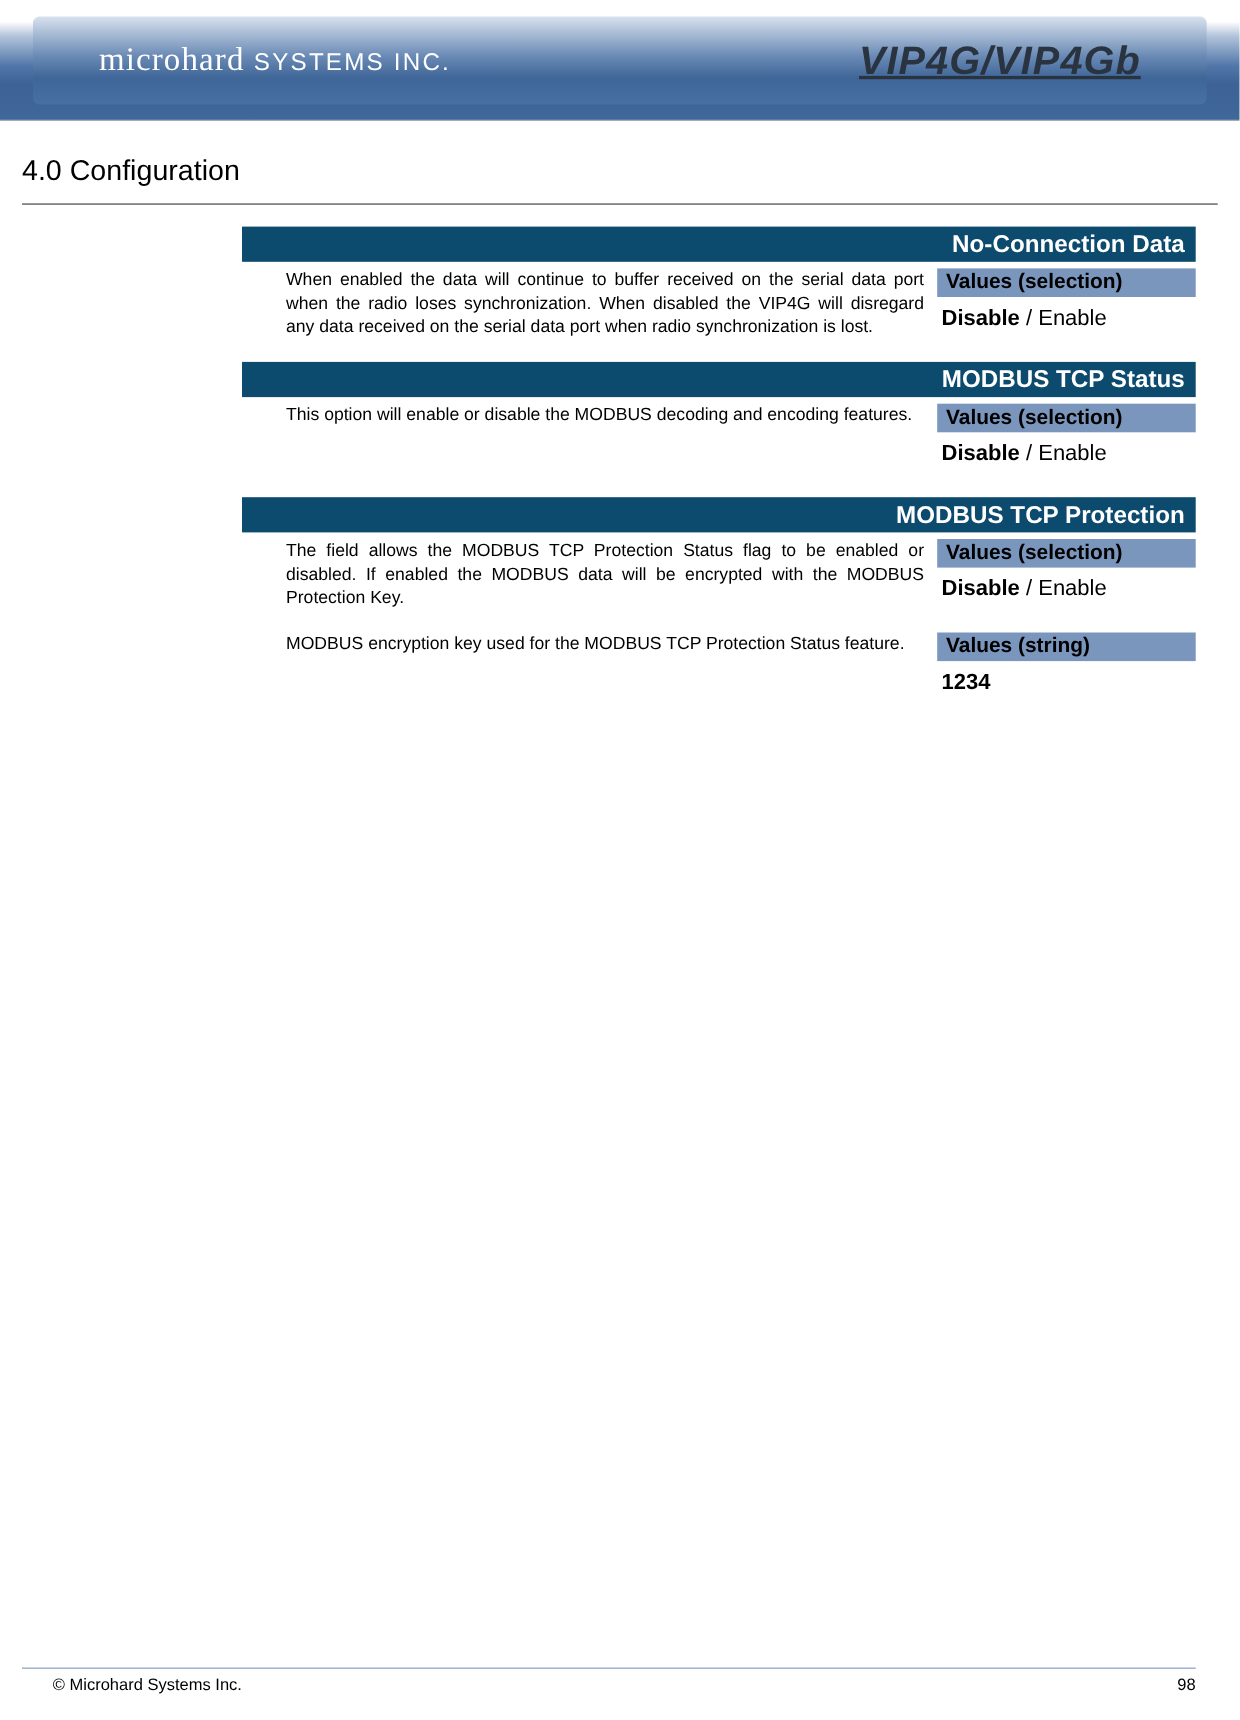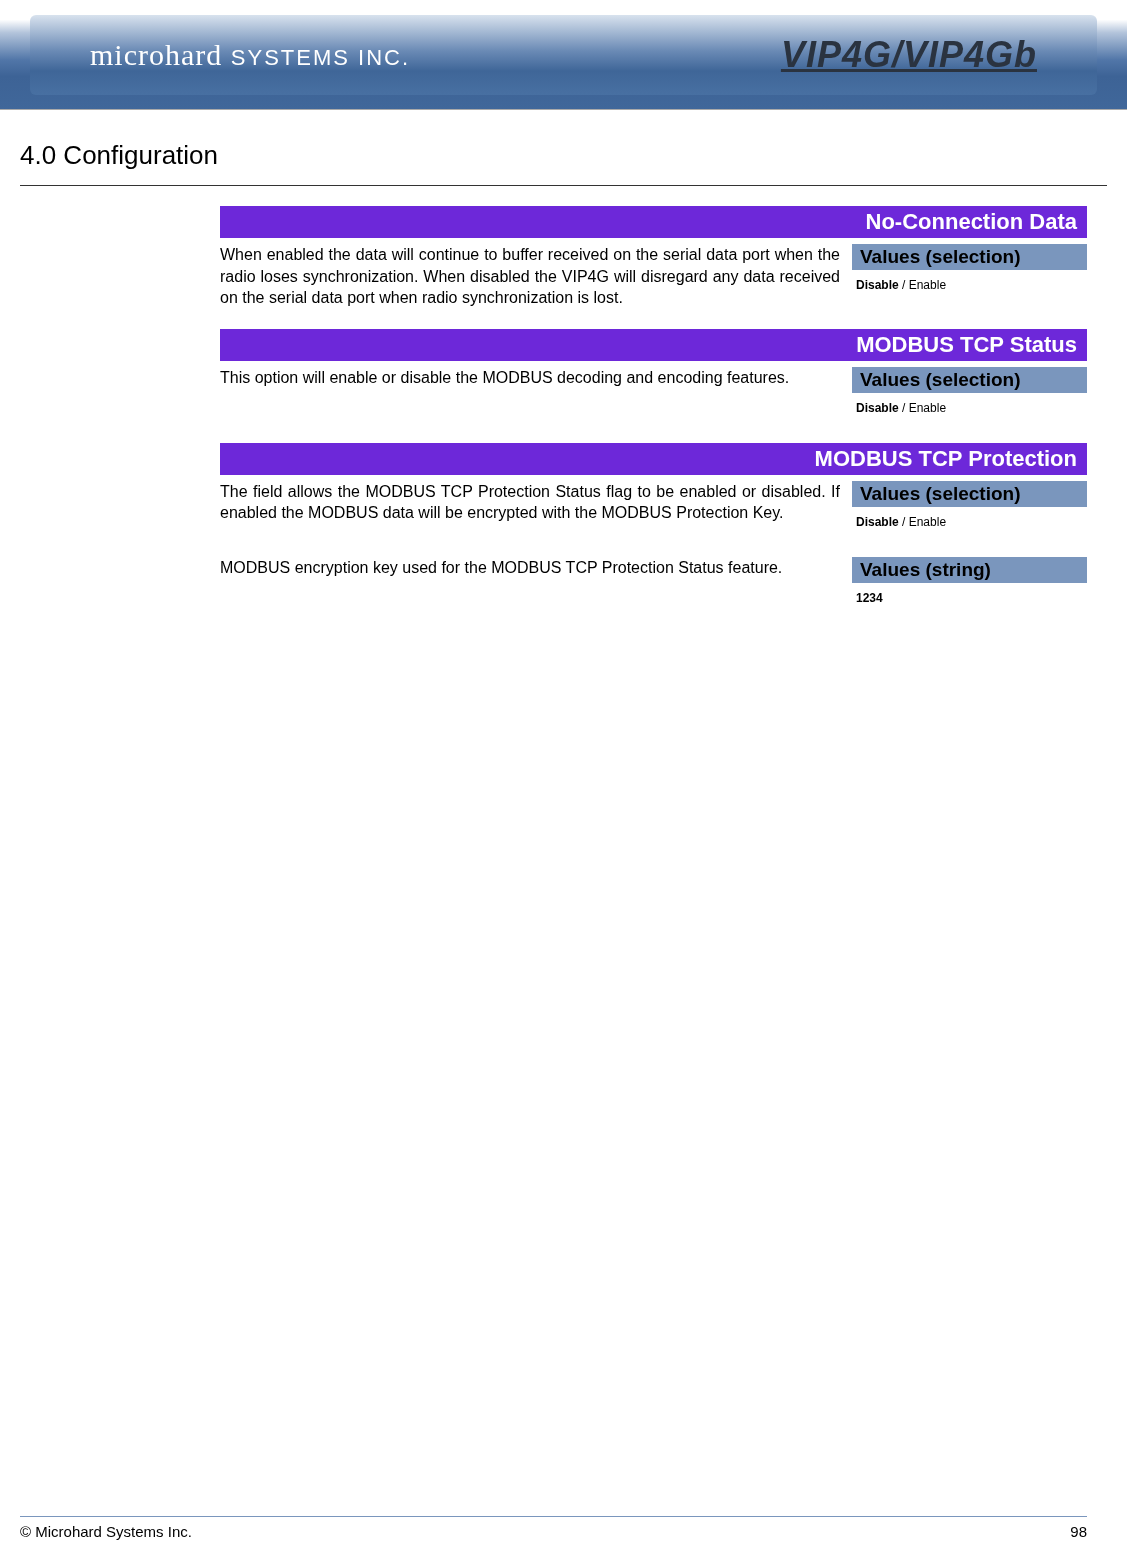--- a/index.html
+++ b/index.html
@@ -69,69 +69,71 @@
       border: none;
       border-top: 1px solid #333;
       margin: 4px 20px 20px 20px;
     }
     .content {
       margin-left: 220px;
       margin-right: 40px;
     }
     .section { margin-bottom: 20px; }
     .section-header {
-      background: #6d28d9;
+      background: #0c4a6e;
       color: #fff;
       font-size: 22px;
       font-weight: bold;
       text-align: right;
       padding: 3px 10px;
     }
     .section-body {
       display: flex;
       gap: 12px;
       margin-top: 6px;
+      margin-left: 40px;
     }
     .desc {
       flex: 1;
       font-size: 16px;
       text-align: justify;
       line-height: 1.35;
     }
     .values-box {
       width: 235px;
       flex-shrink: 0;
     }
     .values-header {
       background: #7a96bd;
       color: #000000;
       font-size: 19px;
       font-weight: bold;
       padding: 2px 8px;
     }
     .values-content {
       padding: 8px 4px;
-      font-size: 12px;
+      font-size: 20px;
     }
     .values-content .bold-val { font-weight: bold; }
     .footer {
       position: absolute;
       bottom: 24px;
       left: 20px;
       right: 40px;
     }
     .footer-sep {
       border: none;
       border-top: 1px solid #7a96bd;
       margin-bottom: 6px;
     }
     .footer-row {
       display: flex;
       justify-content: space-between;
       font-size: 15px;
+      margin-left: 28px;
     }
   </style>
 </head>
 <body>
 
 <div class="header-banner">
   <div class="binary-bg">10101010101<br>&nbsp;0101010101<br>&nbsp;&nbsp;&nbsp;01010101</div>
   <div class="header-inner">
     <div class="logo-left">
       <span class="thin">microhard</span>

